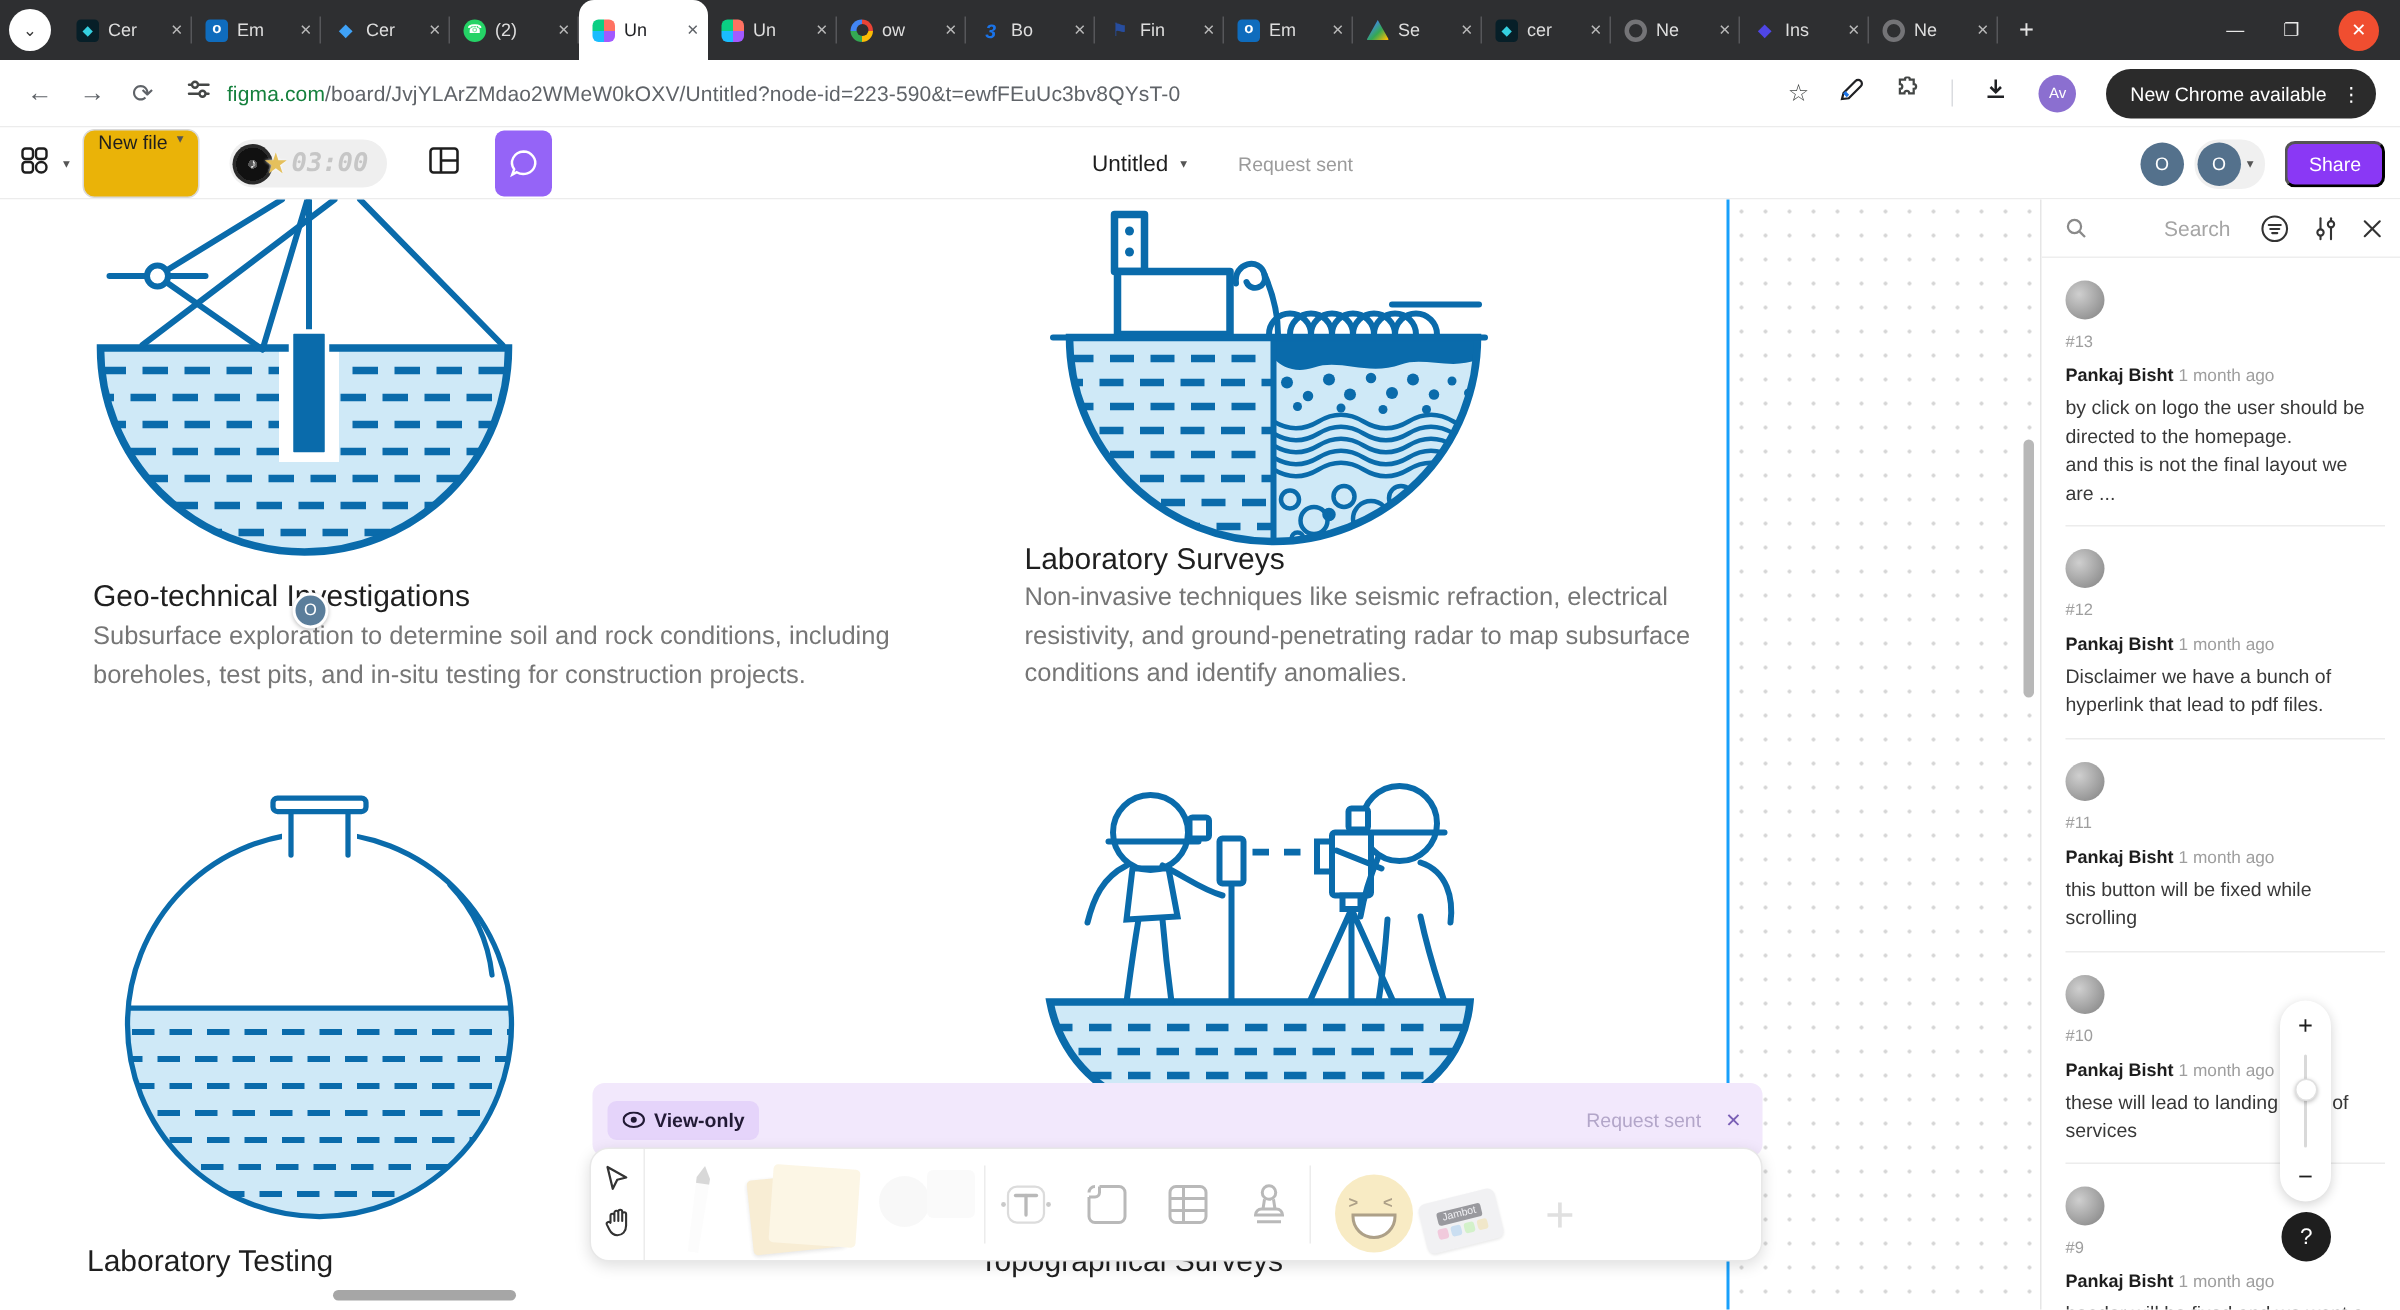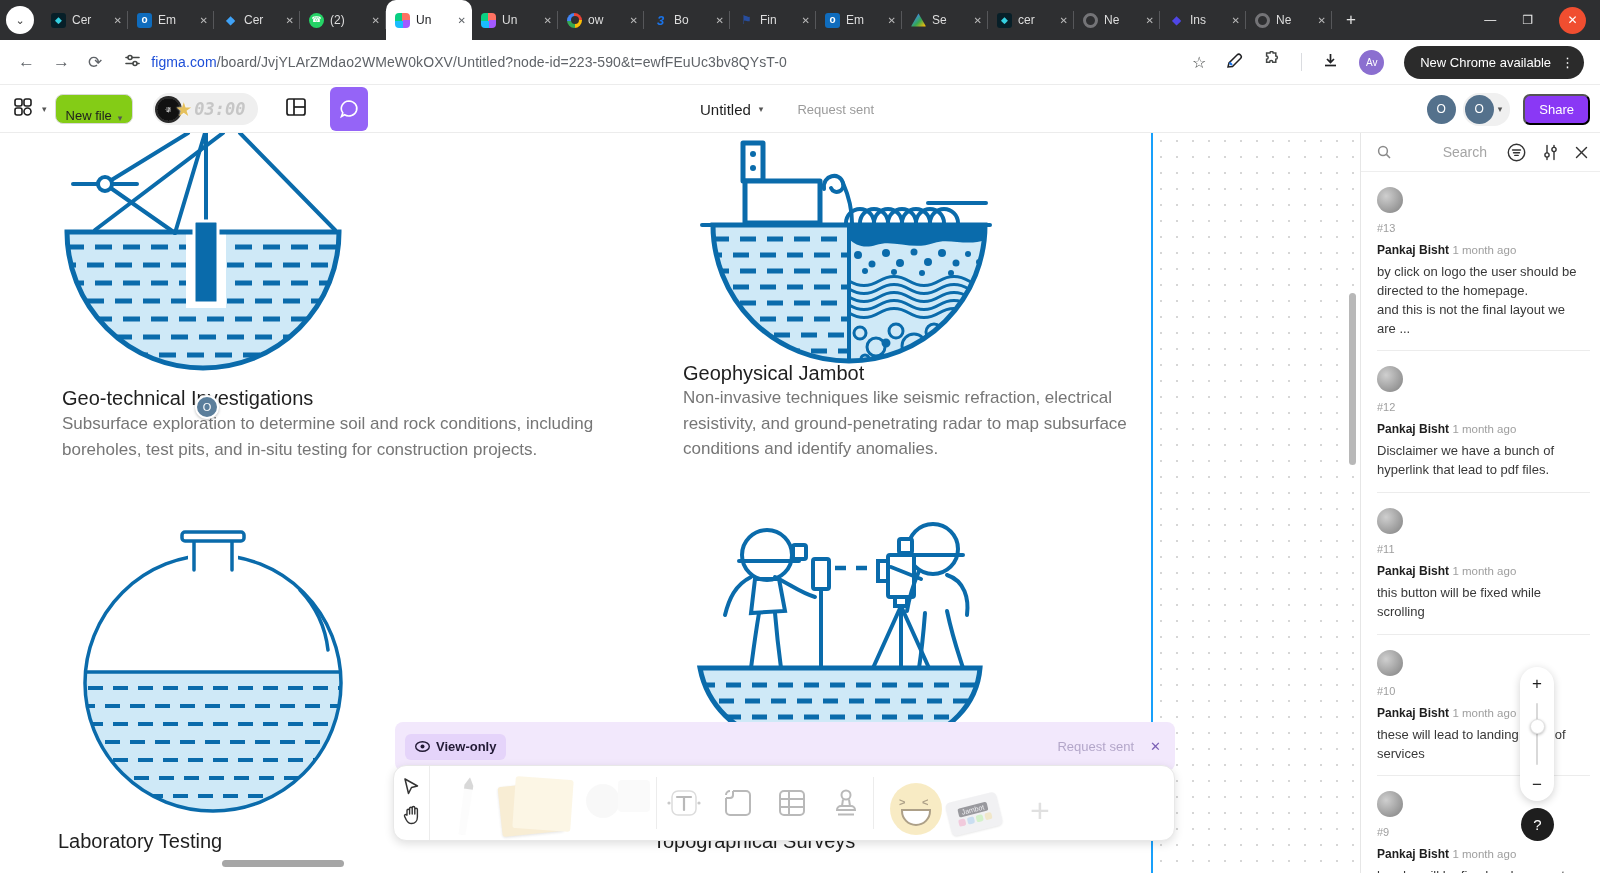--- a/index.html
+++ b/index.html
@@ -34,39 +34,39 @@
   .fav-flag { color:#274d9e; font-size:12px; }
   .fav-drive { background:linear-gradient(135deg,#4285f4 20%,#34a853 55%,#fbbc05 90%); clip-path:polygon(50% 6%, 100% 94%, 0 94%); }
   .fav-swirl { border:3px solid #808084; border-radius:50%; opacity:.85; }
   .fav-gem-purple { color:#4f46e5; font-size:12px; }
 
   
   #urlbar { position:absolute; left:0; top:40px; width:1600px; height:45px; background:#fff; display:flex; align-items:center; border-bottom:1px solid #ececec; }
   .nav-ico { color:#5f6368; font-size:17px; margin-left:18px; }
   .tune-ico { margin-left:22px; }
   .url-text { font-size:14px; color:#5f6368; margin-left:10px; letter-spacing:.1px; }
-  .url-text b { color:#1d4ed8; font-weight:normal; }
+  .url-text b { color:#15803d; font-weight:normal; }
   .url-right { margin-left:auto; display:flex; align-items:center; gap:20px; padding-right:16px; }
   .url-ico { color:#444746; font-size:16px; }
   .u-divider { width:1px; height:18px; background:#dadce0; }
   .avatar-av { width:25px; height:25px; border-radius:50%; background:#8b6fd0; color:#fff; font-size:10px; display:flex; align-items:center; justify-content:center; }
   .chrome-update { background:#2b2b2b; color:#fff; font-size:13px; height:33px; border-radius:17px; display:flex; align-items:center; gap:10px; padding:0 10px 0 16px; }
   .chrome-update .dots { font-size:13px; letter-spacing:0; }
 
   
   #figbar { position:absolute; left:0; top:85px; width:1600px; height:48px; background:#fff; border-bottom:1px solid #ececec; }
   .fig-left { position:absolute; left:12px; top:0; height:48px; display:flex; align-items:center; gap:8px; }
-  .newfile-btn { border:1px solid #d9d9d9; border-radius:8px; height:30px; padding:0 10px; display:flex; align-items:flex-end; gap:6px; font-size:13px; color:#1e1e1e; background:#84cc16; }
+  .newfile-btn { border:1px solid #d9d9d9; border-radius:8px; height:46px; padding:0 10px; display:flex; align-items:flex-start; gap:6px; font-size:13px; color:#1e1e1e; background:#eab308; }
   .timer-pill { background:#efefef; border-radius:16px; height:32px; display:flex; align-items:center; padding:0 12px 0 2px; margin-left:12px; position:relative; }
   .vinyl { width:27px; height:27px; border-radius:50%; background:radial-gradient(circle at 50% 50%, #555 0 3px, #111 3px 11px, #2a2a2a 11px); display:flex; align-items:center; justify-content:center; color:#eee; font-size:9px; }
   .star-sticker { color:#e5c05c; font-size:19px; margin-left:-7px; text-shadow:0 0 2px #fff; }
   .timer-digits { font-family:"DejaVu Sans Mono", monospace; font-style:italic; font-weight:bold; font-size:17px; color:#c6c6c6; margin-left:2px; }
   .tmpl-ico { margin-left:18px; }
   .comment-tool { width:38px; height:44px; margin-left:14px; background:#9564f7; border-radius:6px; display:flex; align-items:center; justify-content:center; }
-  .fig-center { position:absolute; left:700px; top:0; height:48px; display:flex; align-items:center; gap:8px; }
+  .fig-center { position:absolute; left:728px; top:0; height:48px; display:flex; align-items:center; gap:8px; }
   .doc-title { font-size:15px; color:#1e1e1e; }
   .req-sent-top { font-size:13px; color:#9b9b9b; margin-left:26px; }
   .fig-right { position:absolute; right:10px; top:0; height:48px; display:flex; align-items:center; gap:7px; }
   .o-avatar { width:29px; height:29px; border-radius:50%; background:#54718c; color:#fff; font-size:12px; display:flex; align-items:center; justify-content:center; flex:none; }
   .o-pill { background:#f0f0f0; border-radius:16px; height:33px; display:flex; align-items:center; gap:4px; padding:2px 8px 2px 2px; }
   .share-btn { background:#8a38f5; color:#fff; font-size:13px; height:31px; border-radius:7px; display:flex; align-items:center; padding:0 14px; margin-left:6px; }
   .chev { font-size:9px; color:#555; }
 
   
   #canvas { position:absolute; left:0; top:133px; width:1600px; height:740px; background:#fff; }
@@ -521,21 +521,21 @@
       <path d="M246,74 L216,62" fill="none"></path>
       <path d="M272,70 C290,76 294,94 292,110" fill="none"></path>
       <path d="M250,108 C248,134 246,150 244,163" fill="none"></path>
       <path d="M272,106 C278,134 284,150 288,163" fill="none"></path>
       <path d="M244,66 C238,80 234,94 232,106" fill="none"></path>
     </g>
   </svg>
 
   <div class="card-title" style="left:62px; top:254px;">Geo-technical Investigations</div>
   <div class="card-body" style="left:62px; top:278px; width:540px;">Subsurface exploration to determine soil and rock conditions, including boreholes, test pits, and in-situ testing for construction projects.</div>
-  <div class="card-title" style="left:683px; top:229px;">Geophysical Jambot</div>
+  <div class="card-title" style="left:683px; top:229px;">Laboratory Surveys</div>
   <div class="card-body" style="left:683px; top:252px; width:445px;">Non-invasive techniques like seismic refraction, electrical resistivity, and ground-penetrating radar to map subsurface conditions and identify anomalies.</div>
   <div class="card-title" style="left:58px; top:697px;">Laboratory Testing</div>
   <div class="card-title" style="left:653px; top:697px;">Topographical Surveys</div>
 
   <div class="collab-cursor">O</div>
 </div>
 
 <div id="banner">
   <span class="vo-badge">
     <svg width="15" height="11" viewBox="0 0 15 11">

